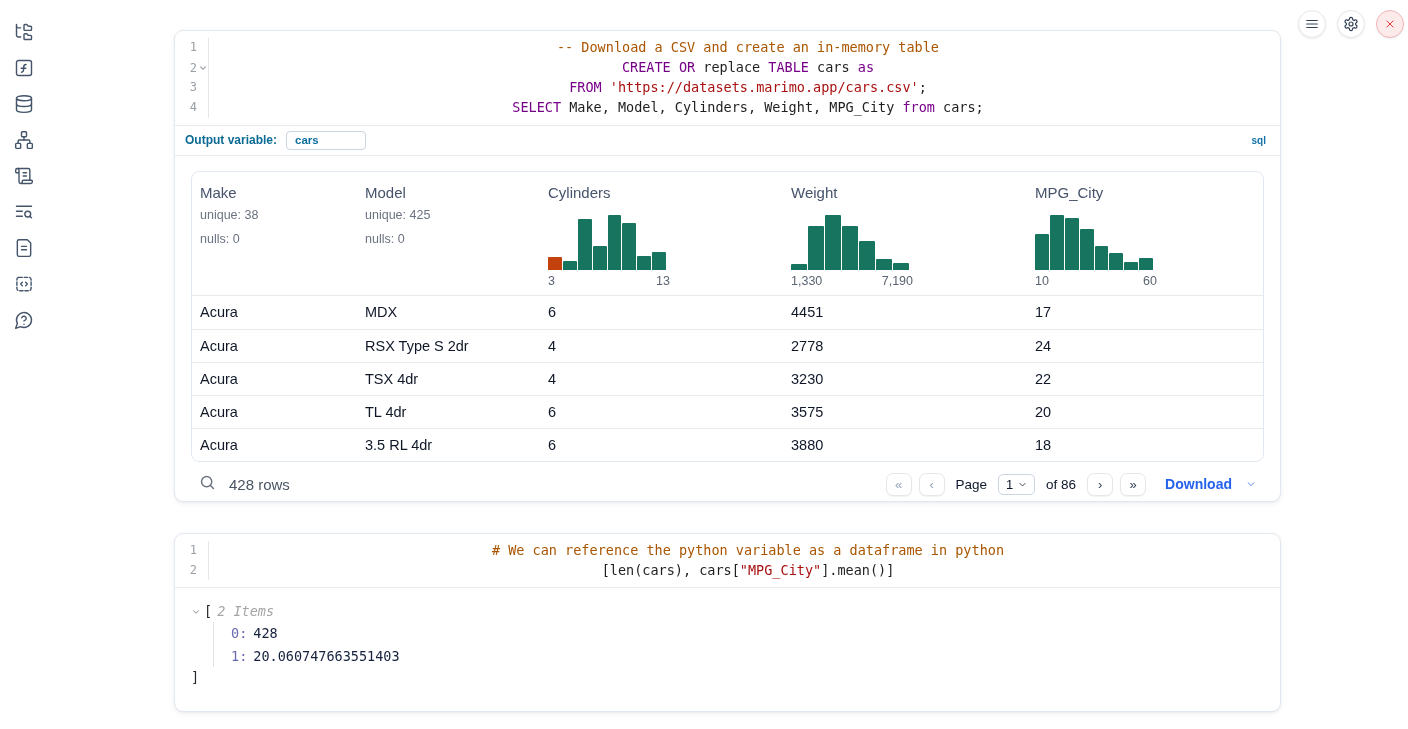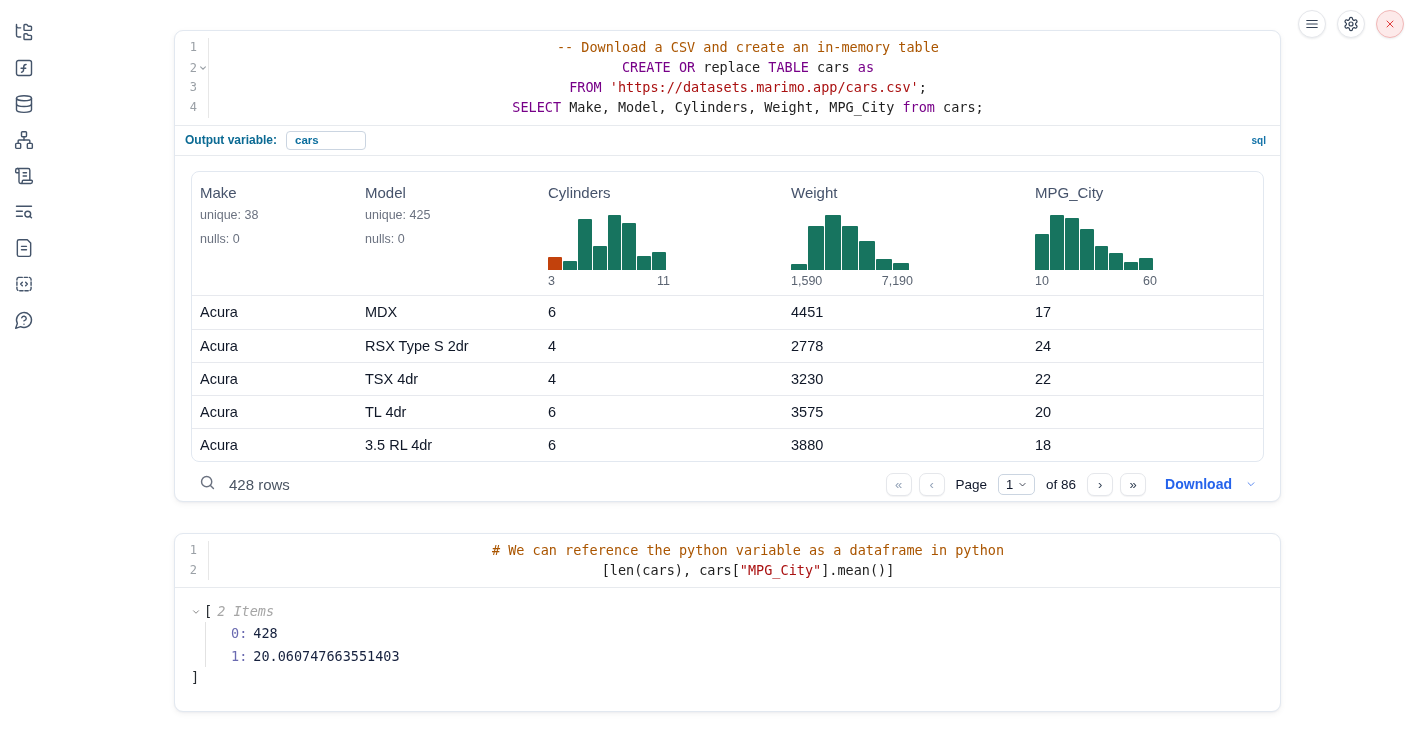--- a/index.html
+++ b/index.html
@@ -75,21 +75,21 @@
   .page-select svg, .download svg { stroke:#0f172a; fill:none; stroke-width:2; stroke-linecap:round; stroke-linejoin:round; }
   .download { margin-left:12px; display:flex; align-items:center; gap:14px; font-size:14px; color:#2563eb;font-weight:bold; }
   .download svg { stroke:#2563eb; stroke-width:1.8; }
 
   
   .py-output { border-top:1px solid #e7eaee; padding:13px 16px 0 16px;
                font-family:"DejaVu Sans Mono", monospace; font-size:13.5px; color:#24292f; }
   .tree-head { display:flex; align-items:center; line-height:21px; }
   .tree-head svg { margin-right:3px; }
   .tree-summary { font-style:italic; color:#a6a6a6; margin-left:5px; }
-  .tree-items { margin-left:14px; border-left:1px solid #e2e2e2; padding-left:25px; }
+  .tree-items { margin-left:22px; border-left:1px solid #e2e2e2; padding-left:17px; }
   .tree-item { line-height:22.5px; }
   .tree-key { color:#6a6ab0; }
   .tree-val { color:#16213e; margin-left:6px; }
   .tree-close { line-height:20px; color:#24292f; }
 </style>
 </head>
 <body>
 
 <div class="page">
 
@@ -236,36 +236,36 @@
                 <div class="bar" style="height: 9px; background: rgb(23, 116, 95);"></div>
                 <div class="bar" style="height: 51px; background: rgb(23, 116, 95);"></div>
                 <div class="bar" style="height: 24px; background: rgb(23, 116, 95);"></div>
                 <div class="bar" style="height: 55px; background: rgb(23, 116, 95);"></div>
                 <div class="bar" style="height: 47px; background: rgb(23, 116, 95);"></div>
                 <div class="bar" style="height: 14px; background: rgb(23, 116, 95);"></div>
                 <div class="bar" style="height: 18px; background: rgb(23, 116, 95);"></div>
               </div>
             <div class="hlabels">
               <span>3</span>
-              <span>11</span>
+              <span>13</span>
             </div>
           </div>
           <div class="hcell">
             <div class="hname">Weight</div>
             <div class="hist">
                 <div class="bar" style="height: 6px; background: rgb(23, 116, 95);"></div>
                 <div class="bar" style="height: 44px; background: rgb(23, 116, 95);"></div>
                 <div class="bar" style="height: 55px; background: rgb(23, 116, 95);"></div>
                 <div class="bar" style="height: 44px; background: rgb(23, 116, 95);"></div>
                 <div class="bar" style="height: 29px; background: rgb(23, 116, 95);"></div>
                 <div class="bar" style="height: 11px; background: rgb(23, 116, 95);"></div>
                 <div class="bar" style="height: 7px; background: rgb(23, 116, 95);"></div>
               </div>
             <div class="hlabels">
-              <span>1,590</span>
+              <span>1,330</span>
               <span>7,190</span>
             </div>
           </div>
           <div class="hcell">
             <div class="hname">MPG_City</div>
             <div class="hist">
                 <div class="bar" style="height: 36px; background: rgb(23, 116, 95);"></div>
                 <div class="bar" style="height: 55px; background: rgb(23, 116, 95);"></div>
                 <div class="bar" style="height: 52px; background: rgb(23, 116, 95);"></div>
                 <div class="bar" style="height: 41px; background: rgb(23, 116, 95);"></div>

